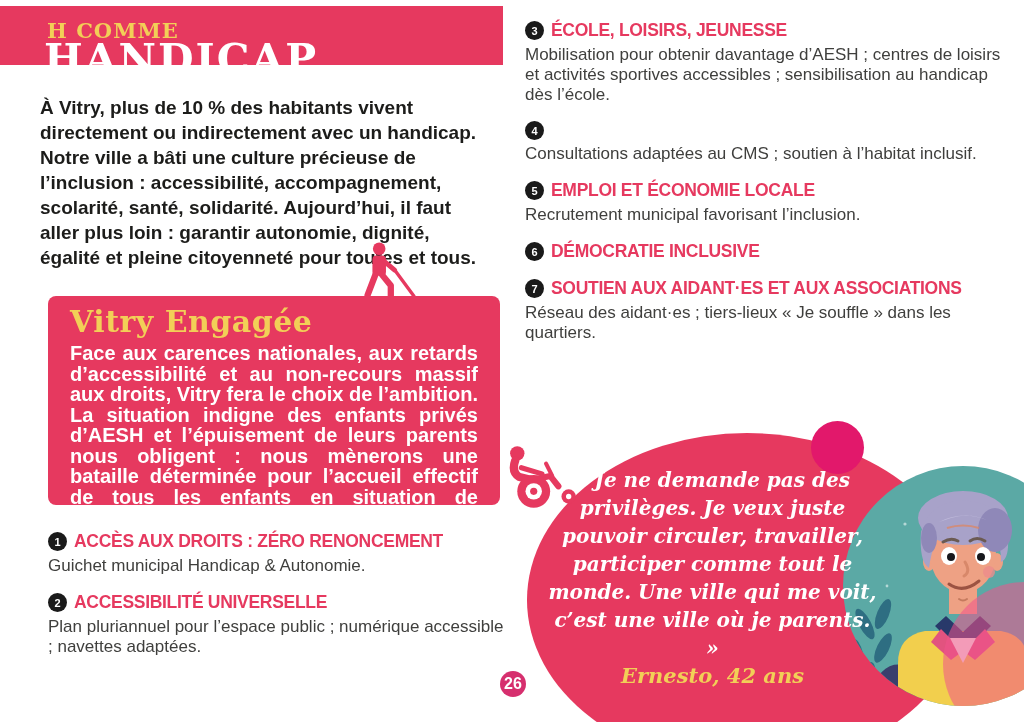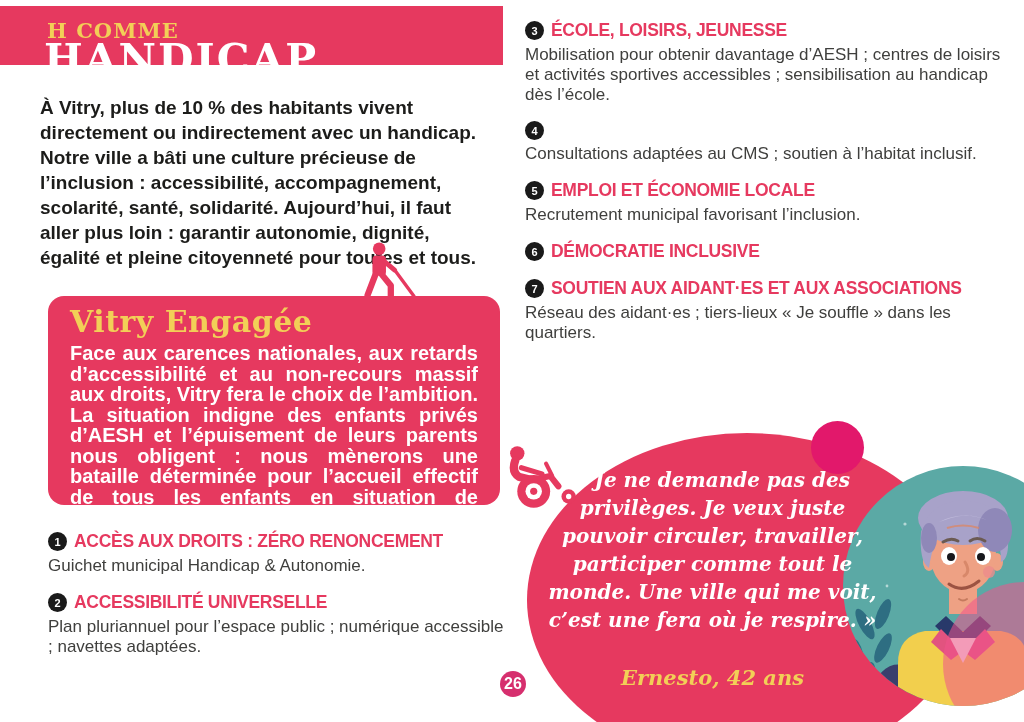--- a/index.html
+++ b/index.html
@@ -30,21 +30,21 @@
     font-family:"DejaVu Serif", serif;font-weight:bold;font-size:41px;letter-spacing:2px;line-height:1;
   }
   
   .intro{
     position:absolute;left:40px;top:95px;width:452px;
     color:var(--ink);font-size:19px;line-height:25px;font-weight:bold;
   }
   
   .vitry-box{
     position:absolute;left:48px;top:296px;width:452px;height:209px;
-    background:var(--pink);border-radius:16px;padding:9px 22px 10px 22px;
+    background:var(--pink);border-radius:8px;padding:9px 22px 10px 22px;
   }
   .vitry-title{
     color:var(--yellow);font-family:"DejaVu Serif", serif;font-weight:bold;
     font-size:30px;letter-spacing:.5px;line-height:1.1;
   }
   .vitry-body{
     margin-top:5px;color:#ffffff;font-weight:bold;font-size:20px;line-height:20.5px;
     text-align:justify;
   }
   
@@ -73,21 +73,21 @@
   .portrait{
     position:absolute;left:843px;top:466px;width:240px;height:240px;border-radius:50%;overflow:hidden;
   }
   .portrait svg{display:block;width:100%;height:100%;}
   .quote{
     position:absolute;left:545px;top:466px;width:335px;text-align:center;
     color:#ffffff;font-family:"DejaVu Serif", serif;font-style:italic;font-weight:bold;
     font-size:20px;line-height:28px;
   }
   .quote-author{
-    margin-top:30px;color:var(--yellow);font-size:21px;
+    margin-top:0;color:var(--yellow);font-size:21px;
   }
   
   .blind-icon{position:absolute;left:352px;top:241px;width:66px;height:60px;}
   .wheelchair-icon{position:absolute;left:507px;top:443px;width:74px;height:70px;}
   .blind-icon svg,.wheelchair-icon svg{display:block;width:100%;height:100%;}
   
   .page-badge{
     position:absolute;left:500px;top:671px;width:26px;height:26px;border-radius:50%;
     background:var(--badge-pink);color:#ffffff;font-size:16px;font-weight:bold;
     display:flex;align-items:center;justify-content:center;
@@ -254,19 +254,19 @@
         <circle cx="26" cy="47" r="16" stroke="none"></circle>
         <circle cx="26" cy="47" r="8" fill="#ffffff" stroke="none"></circle>
         <circle cx="26" cy="47" r="3.5" stroke="none"></circle>
         <circle cx="60" cy="52" r="7" stroke="none"></circle>
         <circle cx="60" cy="52" r="2.6" fill="#ffffff" stroke="none"></circle>
       </g>
     </svg>
   </span>
 
   <div class="quote">
-    <div>« Je ne demande pas des privilèges. Je veux juste pouvoir circuler, travailler, participer comme tout le monde. Une ville qui me voit, c’est une fera où je respire. »</div>
+    <div>« Je ne demande pas des privilèges. Je veux juste pouvoir circuler, travailler, participer comme tout le monde. Une ville qui me voit, c’est une ville où je parents. »</div>
     <div class="quote-author">Ernesto, 42 ans</div>
   </div>
 
   <div class="page-badge">26</div>
 
 </div>
 
 </body></html>

